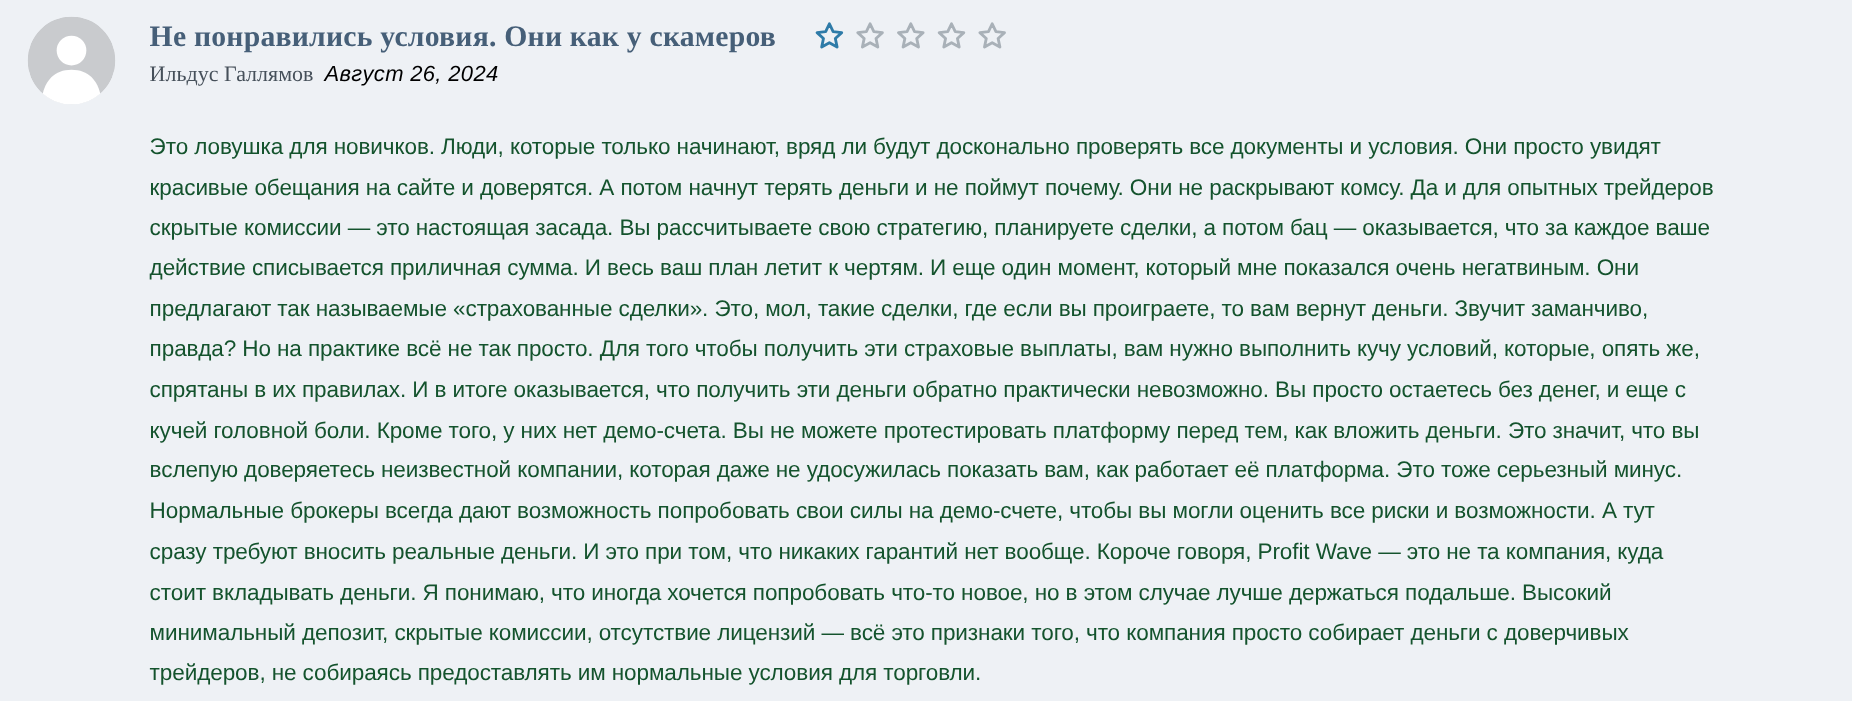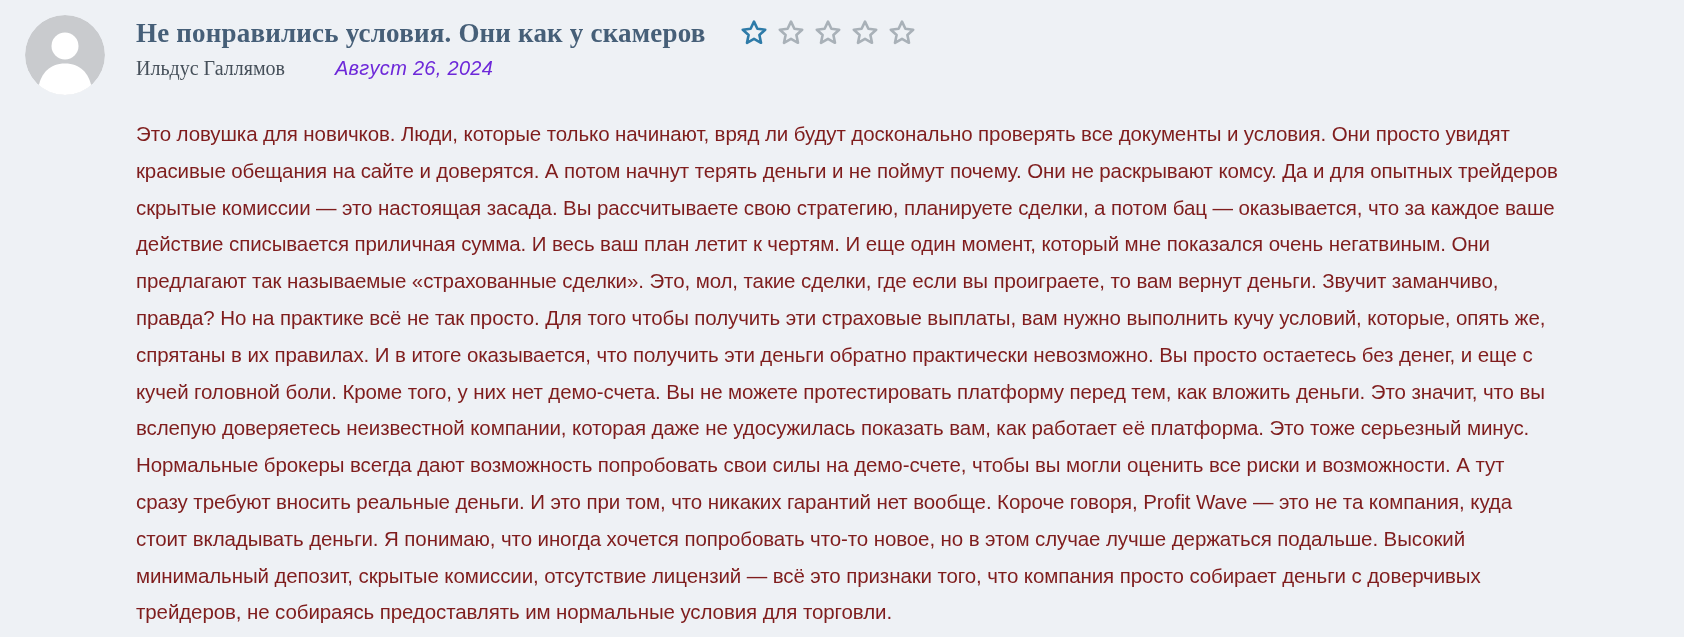--- a/index.html
+++ b/index.html
@@ -66,33 +66,32 @@
   }
   .author-name {
     font-family: "Liberation Serif", serif;
     font-weight: normal;
     font-size: 20px;
     color: #46505a;
   }
   .review-date {
     font-style: italic;
     font-size: 20px;
-    color: #6d28d9;
+    color: #000000;
     letter-spacing: 0.3px;
-    margin-left: 40px;
   }
   .review-body {
     margin: 21px 0 0 111px;
     width: 1424px;
   }
   .review-body p {
     margin: 0;
     font-size: 20.5px;
     line-height: 36.8px;
-    color: #7f1d1d;
+    color: #14532d;
     letter-spacing: -0.1px;
   }
 </style>
 </head>
 <body>
 
 <div class="review-card">
   <div class="review-header">
     <div class="avatar">
       <svg width="80" height="80" viewBox="0 0 80 80">

